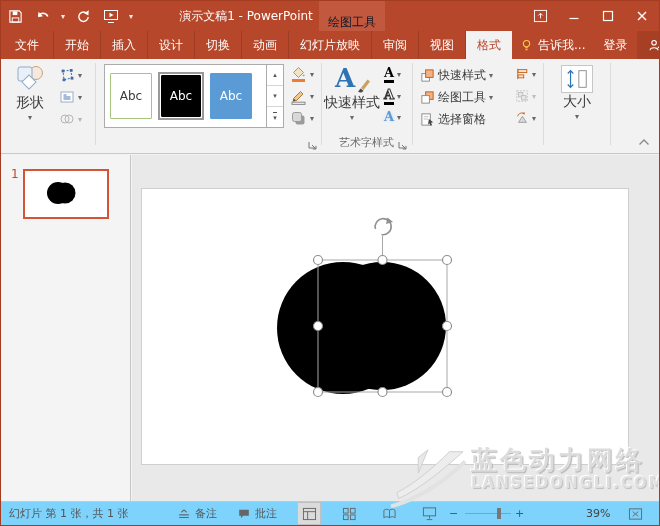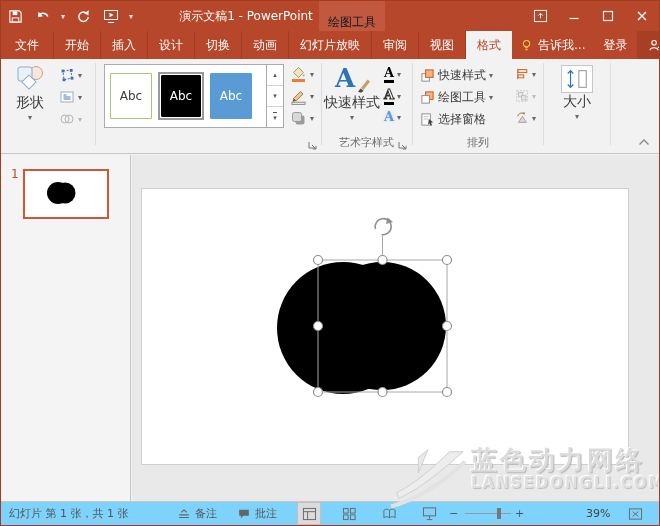--- a/index.html
+++ b/index.html
@@ -337,21 +337,20 @@
         <span class="sdd" style="color:#BDBDBD">▾</span>
       </div>
       <div class="srow" style="left:102px;top:52px">
         <svg width="14" height="14" viewBox="0 0 16 16">
             <path d="M4 13 h9 l-4.5 -7 z" fill="#D9D9D9" stroke="#9a9a9a"></path>
             <path d="M3 6 A5 4.5 0 0 1 10 2.6" fill="none" stroke="#C55A11"></path>
             <path d="M10.8 1 l.4 3 -2.8 -1 z" fill="#C55A11"></path>
           </svg>
         <span class="sdd">▾</span>
       </div>
-      <div class="grouplabel">排列</div>
     </div>
     <div class="gdiv" style="left:542px"></div>
 
     <div class="group" style="left:543px;width:66px">
       <div class="bigbtn" style="left:8px;top:6px;width:50px">
         <div class="sizebox">
           <svg width="26" height="24" viewBox="0 0 28 26">
               <path d="M7 4 v18 M4 7 l3-3 3 3 M4 19 l3 3 3-3" fill="none" stroke="#2E74B5" stroke-width="1.3"></path>
               <rect x="16" y="4" width="8" height="18" fill="none" stroke="#8a8a8a"></rect>
             </svg>

